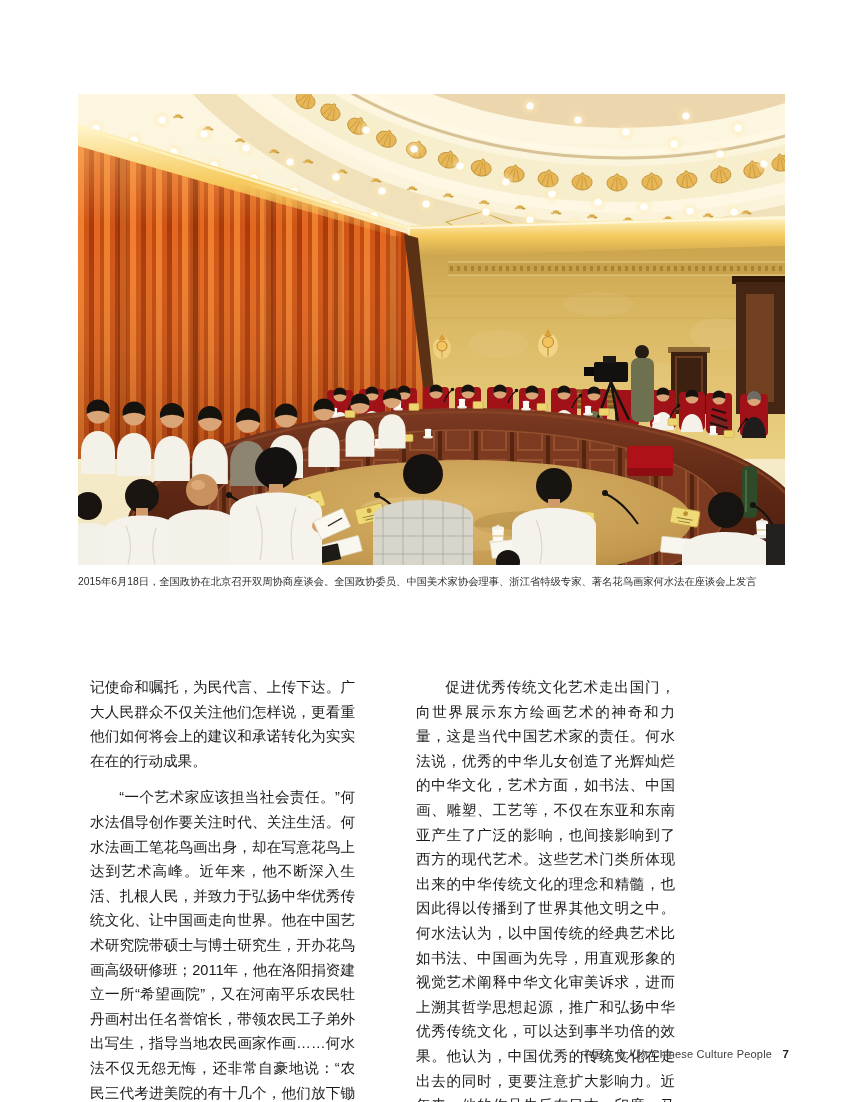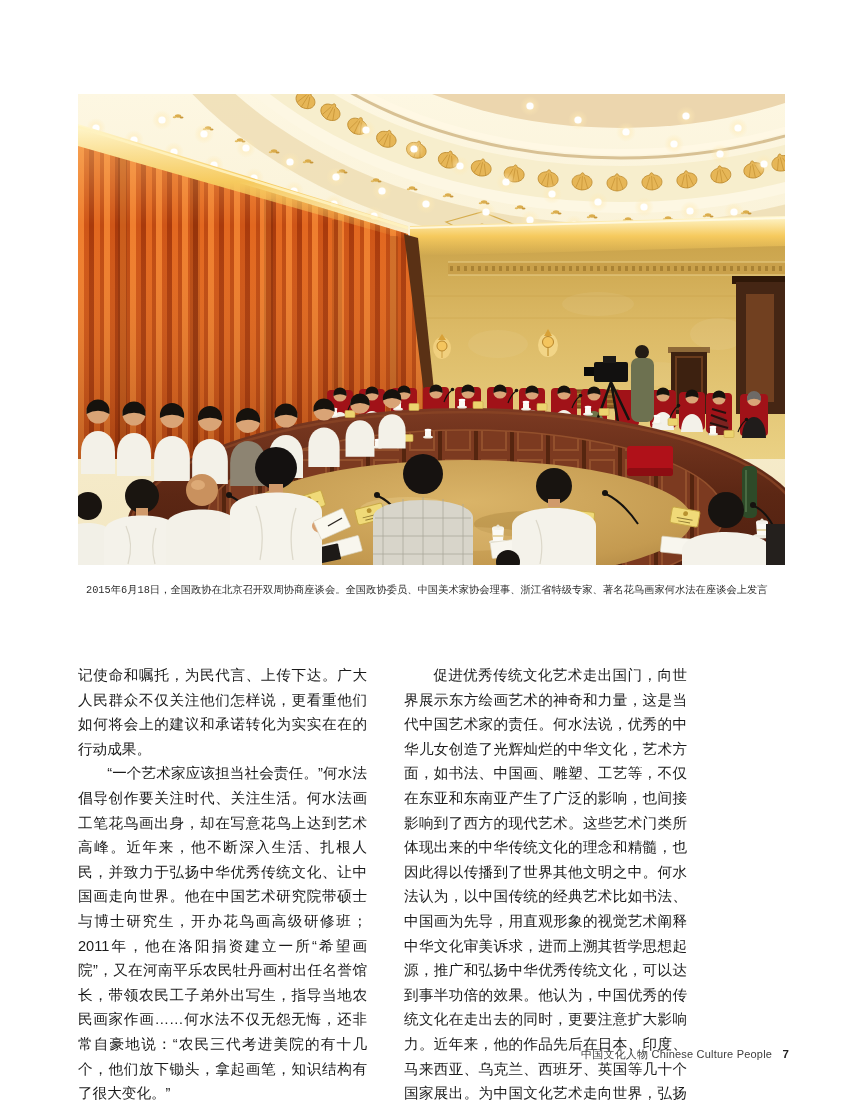--- a/index.html
+++ b/index.html
@@ -1,26 +1,26 @@
 <!DOCTYPE html>
 <html><head>
 <meta charset="utf-8">
 <style>
   html,body{margin:0;padding:0;background:#ffffff;}
   .page{position:relative;width:846px;height:1102px;background:#ffffff;overflow:hidden;
         font-family:"Liberation Sans","DejaVu Sans",sans-serif;}
   .photo{position:absolute;left:78px;top:94px;width:707px;height:471px;margin:0;overflow:hidden;background:#f6ecca;}
   .photo svg{display:block;width:707px;height:471px;}
-  .caption{position:absolute;left:78px;top:575px;width:707px;margin:8px;
-           font-size:10.3px;line-height:14px;color:#2d2d2d;font-family:Liberation Mono, monospace;}
+  .caption{position:absolute;left:78px;top:575px;width:707px;margin:0;
+           font-size:10.3px;line-height:14px;color:#2d2d2d;}
   .col{position:absolute;top:663px;font-size:14.6px;line-height:24.6px;color:#1a1a1a;
        text-align:justify;}
   .col-left{left:78px;width:289px;}
   .col-right{left:404px;width:283px;}
-  .col p{margin:0;}
+  .col p{margin:12px;}
   .col p.indent{text-indent:2em;}
   .footer{position:absolute;top:1047px;right:57px;font-size:11px;color:#3c3c3c;letter-spacing:.2px;}
   .footer .pagenum{font-weight:bold;color:#1f1f1f;margin-left:7px;font-size:11.5px;}
 </style>
 </head>
 <body>
 
 <div class="page">
 
   <figure class="photo" title="全国政协双周协商座谈会会场：人民大会堂金色穹顶会议厅，左侧橙红色帷幔，与会者围坐椭圆形会议桌">

